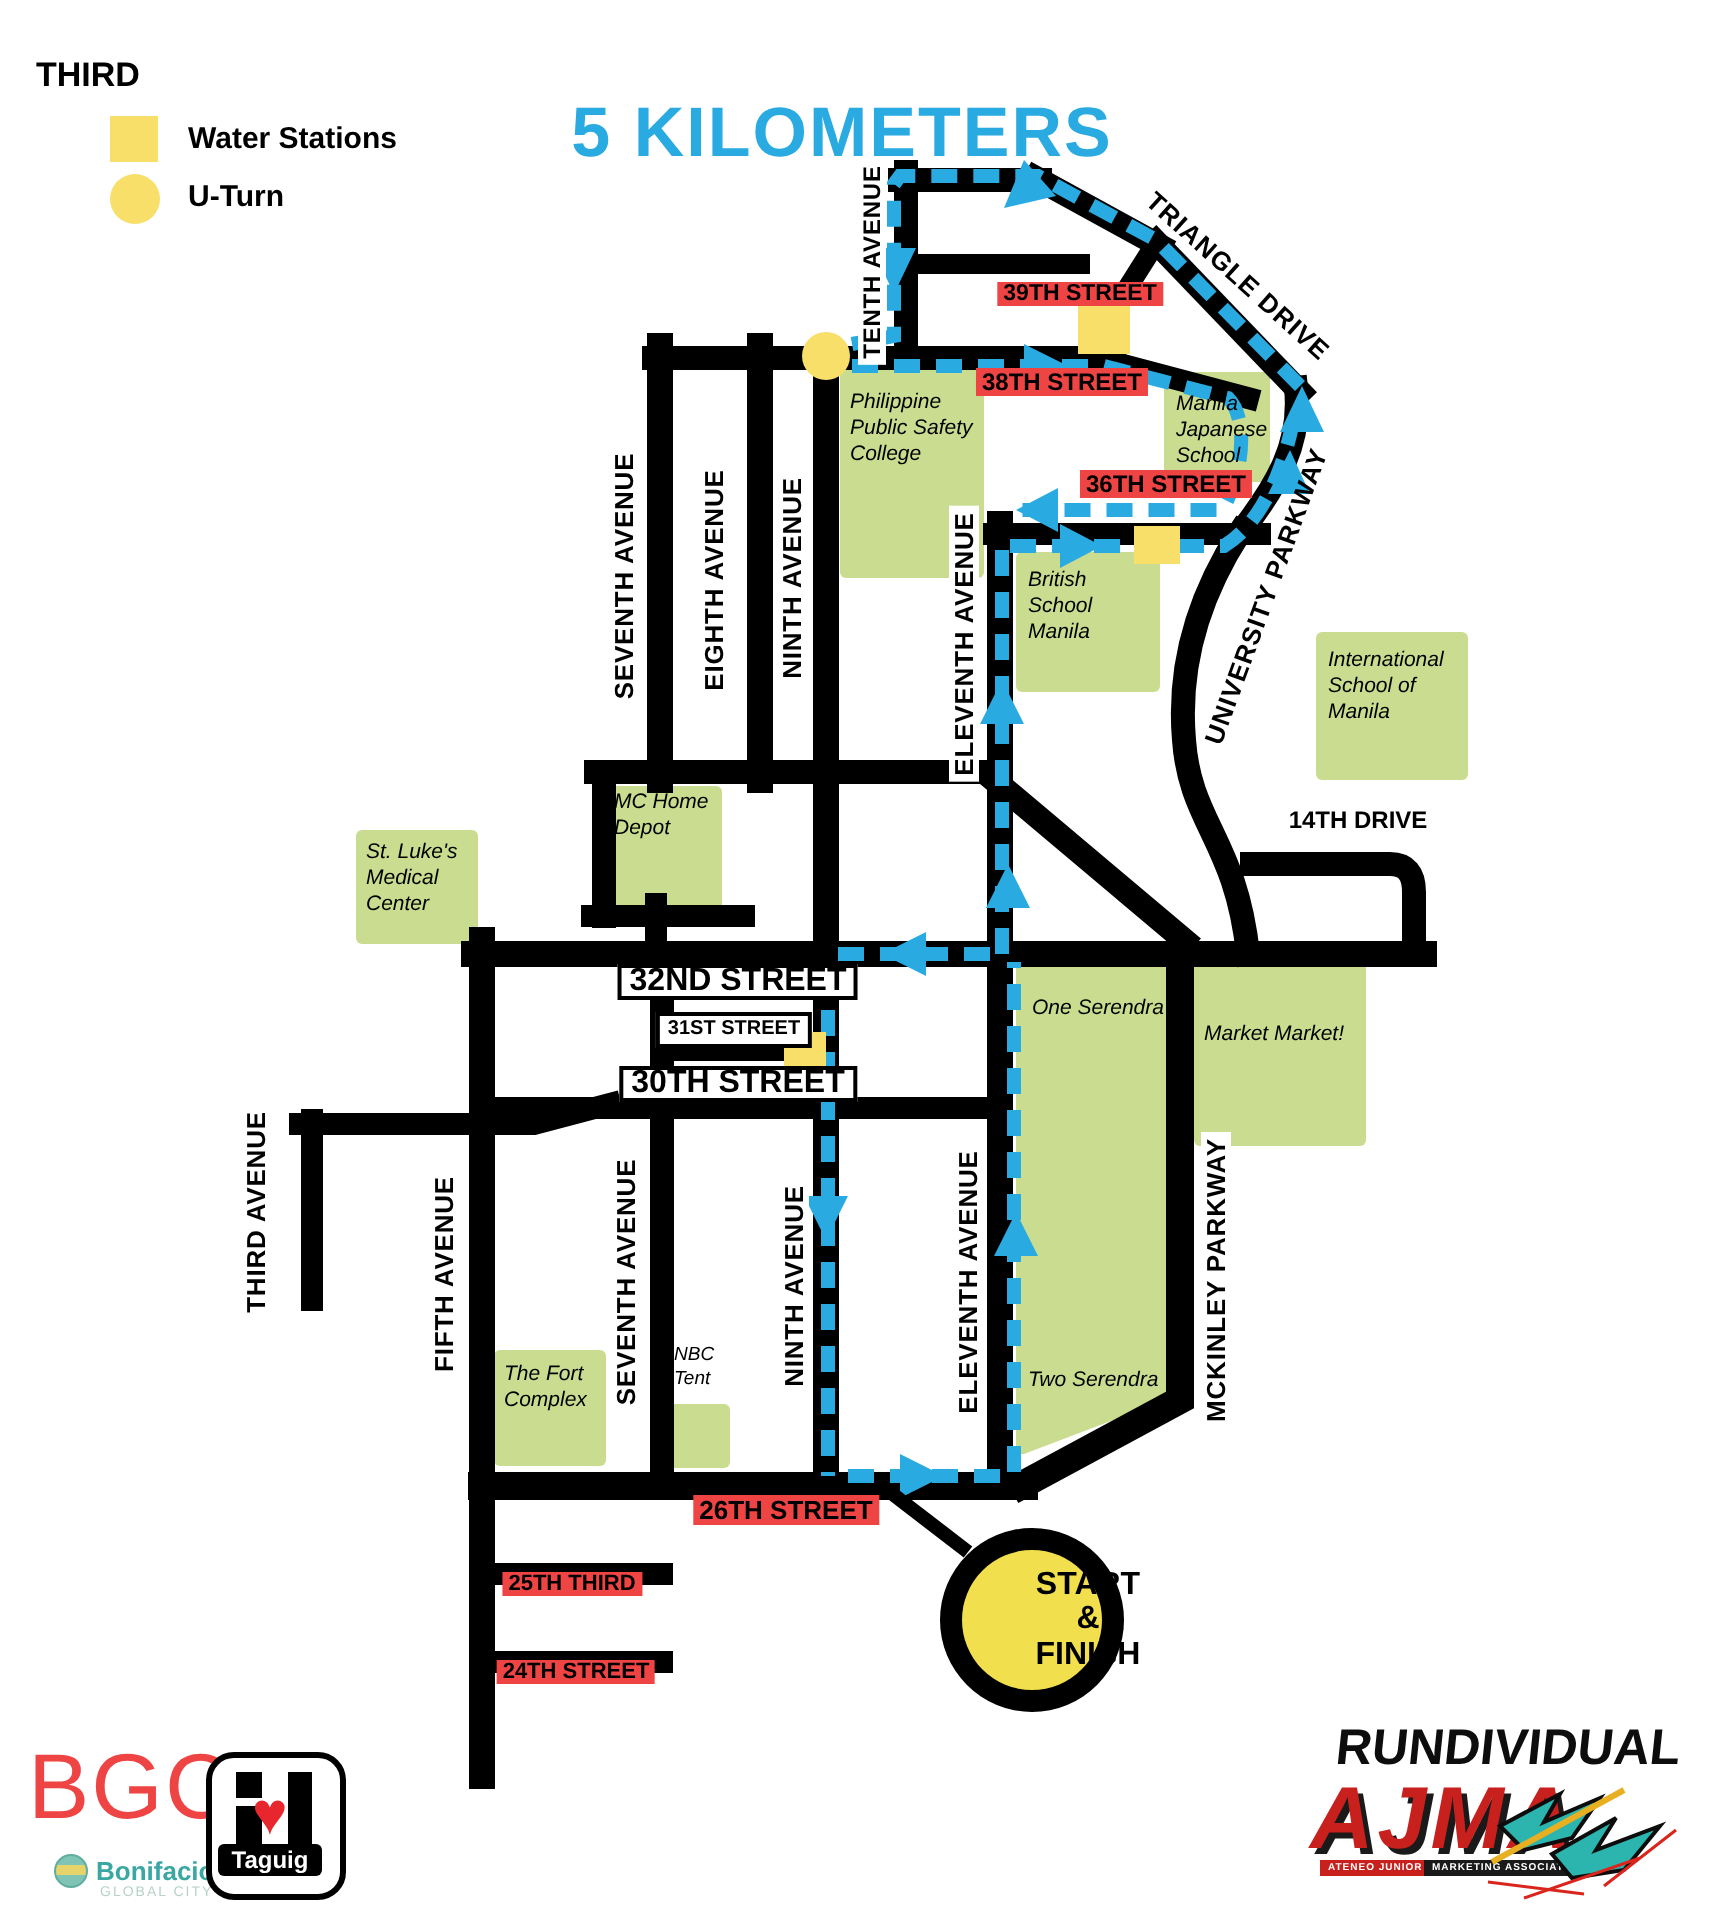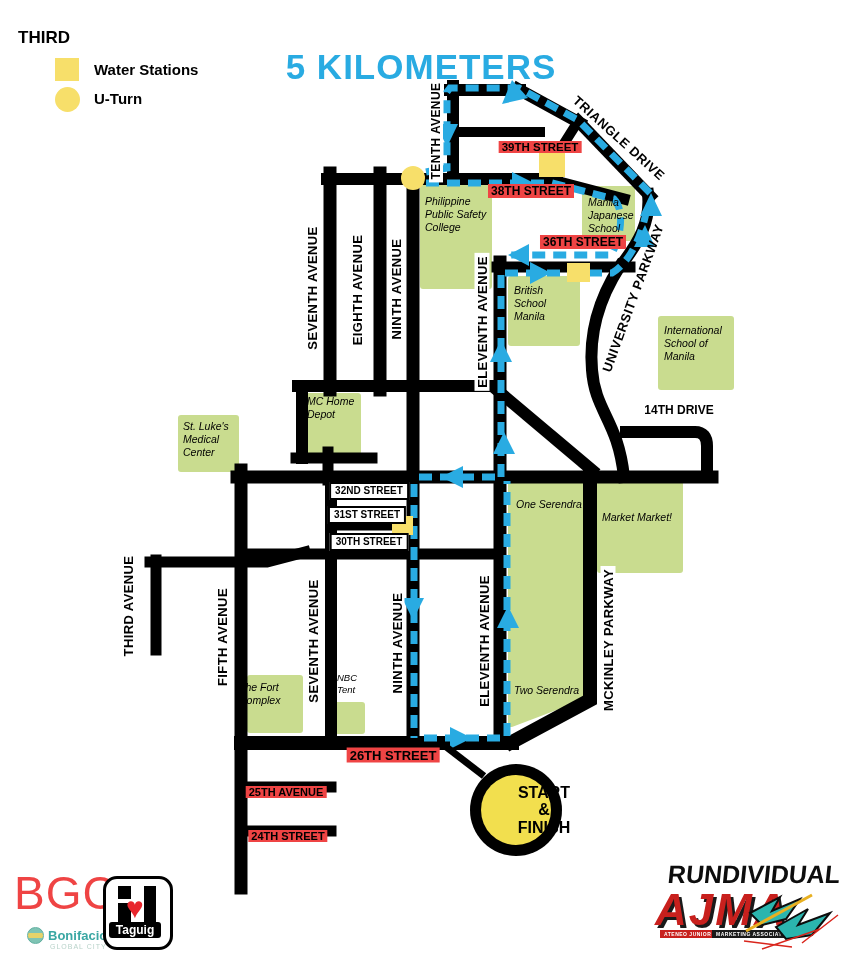--- a/index.html
+++ b/index.html
@@ -9,21 +9,21 @@
   .lbl{position:absolute;z-index:3;color:#000;}
   .title{font-size:35px;font-weight:900;letter-spacing:1px;white-space:nowrap;
          transform:translate(-50%,0);margin-top:31px;}
   .vlabel{font-size:13px;font-weight:700;white-space:nowrap;background:#fff;padding:0 3px;
           transform:translate(-50%,-50%) rotate(-90deg);letter-spacing:.4px;}
   .dlabel{font-size:13px;font-weight:700;white-space:nowrap;padding:0 2px;
           letter-spacing:.6px;}
   .hlabel{font-size:12px;font-weight:700;white-space:nowrap;background:#ef4444;padding:0 3px;
           transform:translate(-50%,-50%);}
   .hsmall{font-size:11px;}
-  .boxlabel{font-size:10px;font-weight:700;white-space:nowrap;background:#fff;
+  .boxlabel{font-size:16px;font-weight:700;white-space:nowrap;background:#fff;
             border:2px solid #000;padding:0 4px;line-height:14px;
             transform:translate(-50%,-50%);}
   .place{font-size:10.5px;font-weight:400;font-style:italic;white-space:pre-line;
          line-height:1.25;}
   .place-sm{font-size:9.5px;}
   .legend-head{font-size:17px;font-weight:900;}
   .legend-item-label{font-size:15px;font-weight:700;}
   .legend-swatch{position:absolute;z-index:3;background:#F7DF6A;}
   .startfinish{font-size:16px;font-weight:900;text-align:center;line-height:1.08;
                white-space:pre-line;transform:translate(-50%,-50%);margin-left:28px;}
@@ -171,21 +171,21 @@
   <div class="lbl dlabel" style="left:619px;top:138px;transform:translate(-50%,-50%) rotate(42deg);">TRIANGLE DRIVE</div>
 
   <div class="lbl hlabel" style="left:540px;top:147px;font-size:11.5px;">39TH STREET</div>
   <div class="lbl hlabel" style="left:531px;top:191px;">38TH STREET</div>
   <div class="lbl hlabel" style="left:583px;top:242px;">36TH STREET</div>
   <div class="lbl hlabel" style="left:679px;top:410px;background:transparent;">14TH DRIVE</div>
   <div class="lbl boxlabel" style="left:369px;top:491px;">32ND STREET</div>
   <div class="lbl boxlabel" style="left:367px;top:515px;font-size:10px;">31ST STREET</div>
   <div class="lbl boxlabel" style="left:369px;top:542px;">30TH STREET</div>
   <div class="lbl hlabel" style="left:393px;top:755px;font-size:13px;">26TH STREET</div>
-  <div class="lbl hlabel hsmall" style="left:286px;top:792px;">25TH AVENUE</div>
+  <div class="lbl hlabel hsmall" style="left:286px;top:792px;">25TH THIRD</div>
   <div class="lbl hlabel hsmall" style="left:288px;top:836px;">24TH STREET</div>
 
   <div class="lbl place" style="left:425px;top:195px;">Philippine
 Public Safety
 College</div>
   <div class="lbl place" style="left:588px;top:196px;">Manila
 Japanese
 School</div>
   <div class="lbl place" style="left:514px;top:284px;">British
 School
@@ -194,21 +194,21 @@
 School of
 Manila</div>
   <div class="lbl place" style="left:307px;top:395px;">MC Home
 Depot</div>
   <div class="lbl place" style="left:183px;top:420px;">St. Luke's
 Medical
 Center</div>
   <div class="lbl place" style="left:516px;top:498px;">One Serendra</div>
   <div class="lbl place" style="left:602px;top:511px;">Market Market!</div>
   <div class="lbl place" style="left:514px;top:684px;">Two Serendra</div>
-  <div class="lbl place" style="left:239px;top:681px;">The Fort
+  <div class="lbl place" style="left:252px;top:681px;">The Fort
 Complex</div>
   <div class="lbl place place-sm" style="left:337px;top:672px;">NBC
 Tent</div>
 
   <div class="lbl startfinish" style="left:516px;top:810px;">START
 &amp;
 FINISH</div>
 
   <div class="lbl bgc-text" style="left:14px;top:866px;">BGC</div>
   <div class="bonifacio-icon" style="left:27px;top:927px;"></div>

